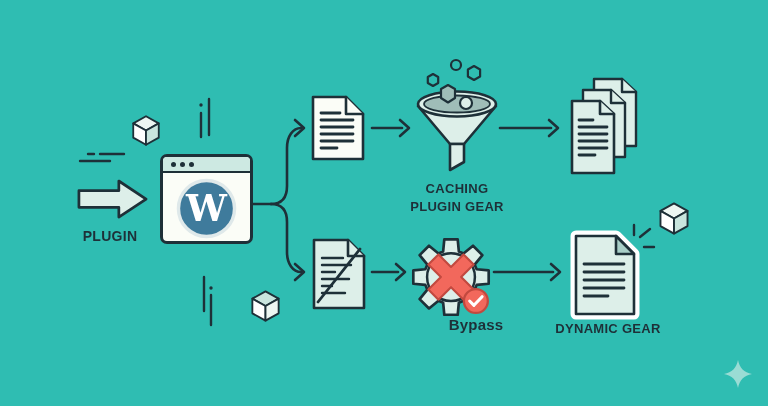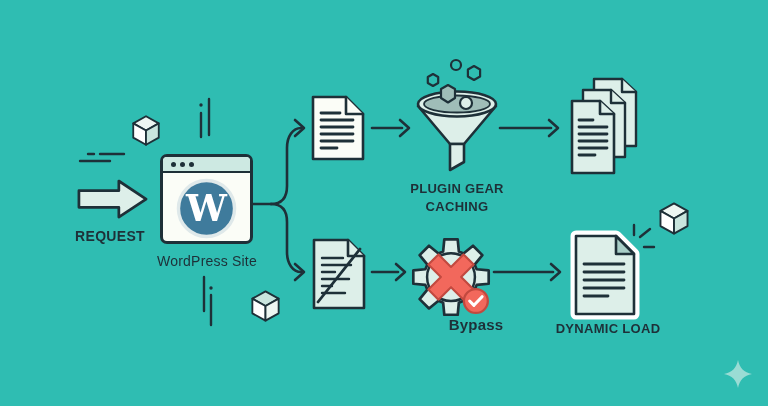--- a/index.html
+++ b/index.html
@@ -56,34 +56,33 @@
 
   <svg class="abs" style="left:76px;top:148px" width="52" height="18" viewBox="0 0 52 18">
     <path d="M12,6 H18" class="ln w24"></path>
       <path d="M24,6 H48" class="ln w24"></path>
       <path d="M4,13 H34" class="ln w24"></path>
   </svg>
 
   <svg class="abs" style="left:76px;top:178px" width="74" height="43" viewBox="0 0 76 44">
     <path d="M3,13 H44 V3 L72,21.5 L44,40 V30 H3 Z" class="ln w28 fpale"></path>
   </svg>
-  <div class="lbl big" style="left:68px;top:227px;width:84px">REQUEST</div>
+  <div class="lbl big" style="left:68px;top:227px;width:84px">PLUGIN</div>
 
   <div class="window">
     <div class="winbar">
       <span class="dot"></span>
       <span class="dot"></span>
       <span class="dot"></span>
     </div>
     <svg class="abs" style="left:13px;top:21px" width="61" height="61" viewBox="0 0 62 62">
       <circle cx="31" cy="31" r="28.5" style="fill:var(--wp-blue);stroke:var(--wp-ring);stroke-width:3.5"></circle>
       <text x="31" y="44" text-anchor="middle" style="fill:#ffffff;font-family:'DejaVu Serif',serif;font-weight:700;font-size:37px">W</text>
     </svg>
   </div>
-  <div class="lbl reg" style="left:145px;top:252px;width:124px">WordPress Site</div>
 
   <svg class="abs" style="left:0;top:0" width="768" height="406" viewBox="0 0 768 406">
     <path d="M253,204 H271" class="ln"></path>
     <path d="M271,204 C283,204 287,197 287,186 L287,148 C287,136 293,128 301,128" class="ln"></path>
     <path d="M295,120 L304,128 L295,136" class="ln"></path>
     <path d="M271,204 C283,204 287,211 287,222 L287,252 C287,264 293,272 301,272" class="ln"></path>
     <path d="M295,264 L304,272 L295,280" class="ln"></path>
     <path d="M372,128 H402" class="ln"></path>
       <path d="M400,120 L409,128 L400,136" class="ln"></path>
     <path d="M500,128 H551" class="ln"></path>
@@ -110,22 +109,22 @@
     <path d="M27,18 L32.2,21 V27 L27,30 L21.8,27 V21 Z" class="ln w22"></path>
     <path d="M68,10 L74.1,13.5 V20.5 L68,24 L61.9,20.5 V13.5 Z" class="ln w22"></path>
     <path d="M12,50 L44,88 L58,88 L90,50 Z" class="ln fpale"></path>
     <path d="M44,88 V114 L58,106 V88 Z" class="ln fpale"></path>
     <ellipse cx="51" cy="48" rx="39" ry="12.5" class="ln fpale"></ellipse>
     <ellipse cx="51" cy="48" rx="33" ry="8.5" class="fliq" style="stroke:var(--ink);stroke-width:1.8"></ellipse>
     <path d="M42,29 L49,33 V42 L42,46.5 L35,42 V33 Z" class="ln w22" style="fill:var(--liquid)"></path>
     <circle cx="60" cy="47" r="6" class="ln w22" style="fill:var(--pale-fill)"></circle>
   </svg>
   <div class="lbl" style="left:388px;top:180px;width:138px">
+    <div>CACHING</div>
     <div>PLUGIN GEAR</div>
-    <div>CACHING</div>
   </div>
 
   <svg class="abs" style="left:566px;top:76px" width="86" height="100" viewBox="0 0 86 100">
     <path d="M28,3 H56 L70,16 V70 H28 Z" class="ln w24 fpale"></path>
     <path d="M56,3 V16 H70" class="ln w24 fpale"></path>
     <path d="M17,14 H45 L59,27 V81 H17 Z" class="ln w24 fpale"></path>
     <path d="M45,14 V27 H59" class="ln w24 fpale"></path>
     <path d="M6,25 H34 L48,38 V97 H6 Z" class="ln fpale"></path>
     <path d="M34,25 V38 H48" class="ln fpale"></path>
     <path d="M13,44 H27" class="ln w28"></path>
@@ -171,19 +170,19 @@
       <path d="M16,44 H56" class="ln w28"></path>
     <path d="M16,52 H56" class="ln w28"></path>
       <path d="M16,60 H56" class="ln w28"></path>
     <path d="M16,68 H40" class="ln w28"></path>
   </svg>
   <svg class="abs" style="left:626px;top:223px" width="30" height="30" viewBox="0 0 30 30">
     <path d="M8,2 V12" class="ln w24"></path>
       <path d="M14,14 L24,6" class="ln w24"></path>
       <path d="M18,24 H28" class="ln w24"></path>
   </svg>
-  <div class="lbl" style="left:538px;top:320px;width:140px">DYNAMIC LOAD</div>
+  <div class="lbl" style="left:538px;top:320px;width:140px">DYNAMIC GEAR</div>
 
   <svg class="abs" style="left:724px;top:360px" width="28" height="28" viewBox="0 0 28 28">
     <path d="M14,0 C15.5,8 20,12.5 28,14 C20,15.5 15.5,20 14,28 C12.5,20 8,15.5 0,14 C8,12.5 12.5,8 14,0 Z" style="fill:var(--sparkle)"></path>
   </svg>
 
 </div>
 
 </body></html>

